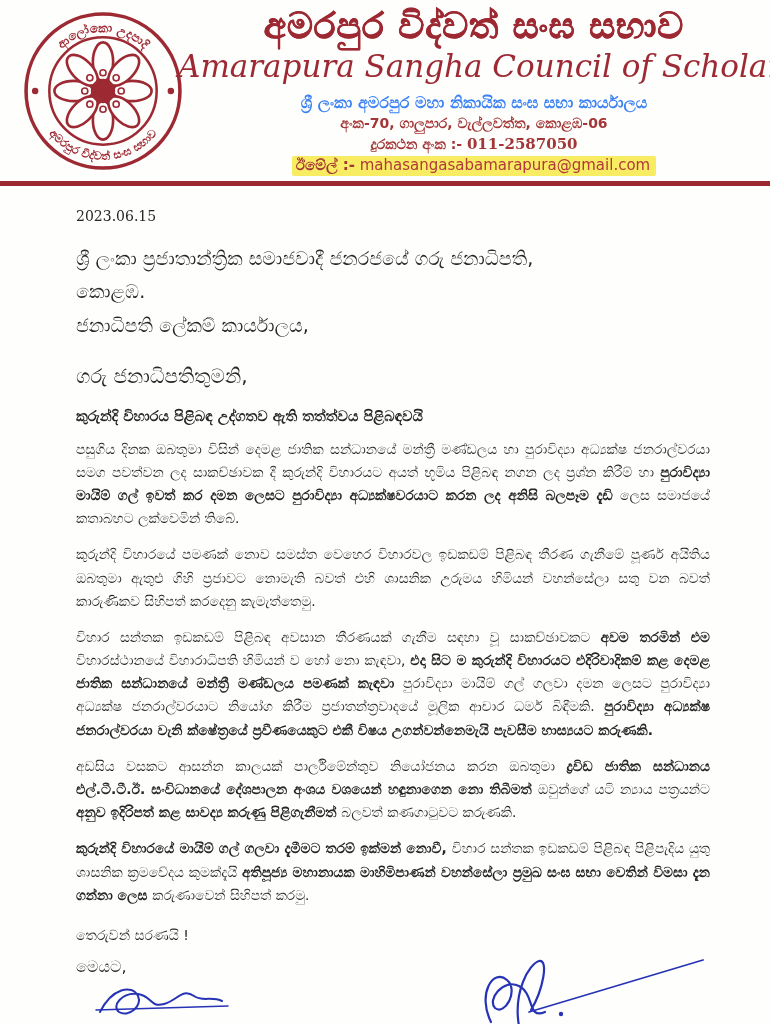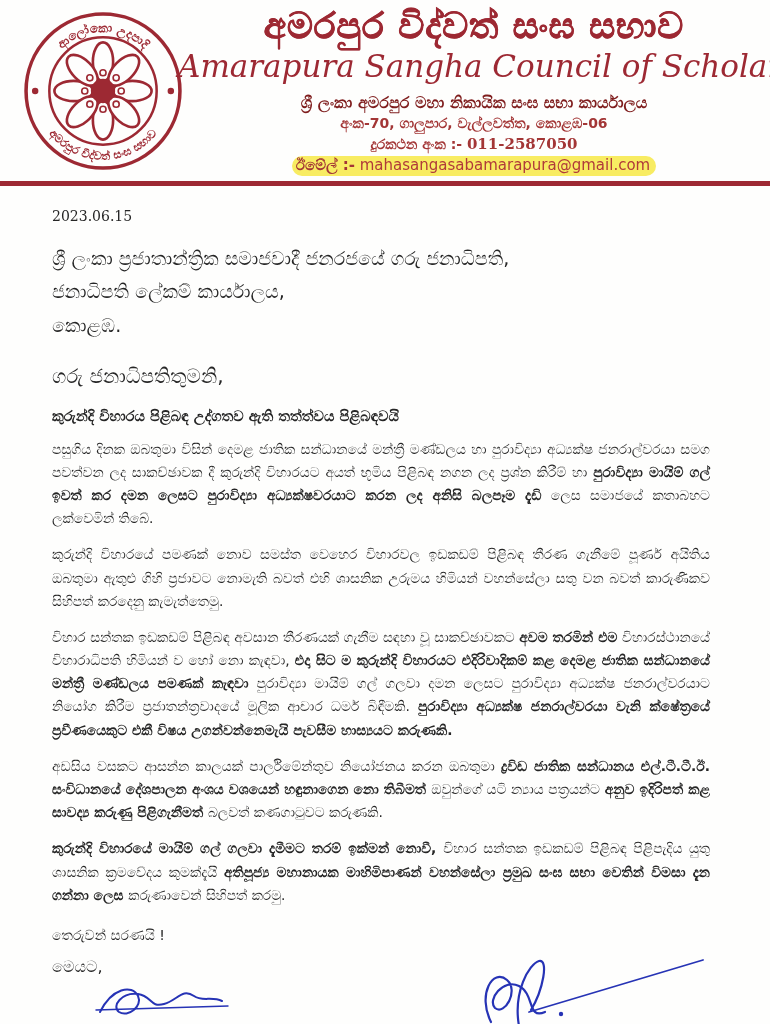--- a/index.html
+++ b/index.html
@@ -14,31 +14,31 @@
   .logo { position:absolute; left:22px; top:10px; width:162px; height:162px; }
   .head-text { margin-left:178px; text-align:center; padding-top:4px; }
   .title-si {
     font-size:36px; font-weight:bold; color:#9d2933; letter-spacing:1px;
     line-height:1.2; -webkit-text-stroke:.5px #9d2933;
   }
   .title-en {
     font-family:"DejaVu Serif", serif; font-style:italic;
     font-size:31px; color:#9d2933; line-height:1.15; margin-top:2px; white-space:nowrap;
   }
-  .office-line { font-size:16px; font-weight:bold; color:#7f1d1d; margin-top:8px; }
+  .office-line { font-size:16px; font-weight:bold; color:#3b82f6; margin-top:8px; }
   .addr-line   { font-size:14px; font-weight:bold; color:#a33636; margin-top:3px; }
   .phone-line  { font-size:14px; font-weight:bold; color:#a33636; margin-top:3px;text-align:center; }
   .phone-num   { font-family:"DejaVu Serif", serif; font-size:15px; }
   .email-line  { font-size:15px; margin-top:3px; }
-  .email-hl    { background:#f8ec62; padding:0 6px 2px 4px; border-radius:10px; }
+  .email-hl    { background:#f8ec62; padding:0 6px 2px 4px; border-radius:2px; }
   .email-label { font-weight:bold; color:#a33636; }
   .email-addr  { color:#b03a3a; }
   .divider { height:5px; border-top:2px solid #9d2933; border-bottom:3px solid #9d2933; margin-top:7px; }
   
-  .letter { padding:16px 60px 0 52px; }
+  .letter { padding:16px 60px 0 76px; }
   .date { font-family:"DejaVu Serif", serif; font-size:14px; margin-bottom:18px; }
   .recipient div { font-size:19px; line-height:1.75; }
   .salutation { font-size:20px; margin-top:22px; }
   .subject { font-size:14.5px; font-weight:bold; margin-top:20px; }
   .para { font-size:13.8px; line-height:1.68; text-align:justify; margin-top:13px; }
   .b { font-weight:bold; }
   .closing { font-size:14px; margin-top:20px; }
   .signoff { font-size:16px; margin-top:13px; }
   
   .footer { display:flex; padding:0 30px 0 60px; margin-top:2px; }
@@ -112,22 +112,22 @@
       </div>
     </div>
     <div class="divider"></div>
   </div>
 
   <div class="letter">
     <div class="date">2023.06.15</div>
 
     <div class="recipient">
       <div>ශ්‍රී ලංකා ප්‍රජාතාන්ත්‍රික සමාජවාදී ජනරජයේ ගරු ජනාධිපති,</div>
+      <div>කොළඹ.</div>
       <div>ජනාධිපති ලේකම් කාර්යාලය,</div>
-      <div>කොළඹ.</div>
     </div>
 
     <div class="salutation">ගරු ජනාධිපතිතුමනි,</div>
     <div class="subject">කුරුන්දි විහාරය පිළිබඳ උද්ගතව ඇති තත්ත්වය පිළිබඳවයි</div>
 
     <div id="letter-paragraphs">
         <p class="para"><span>පසුගිය දිනක ඔබතුමා විසින් දෙමළ ජාතික සන්ධානයේ මන්ත්‍රී මණ්ඩලය හා පුරාවිද්‍යා අධ්‍යක්ෂ ජනරාල්වරයා සමග පවත්වන ලද සාකච්ඡාවක දී කුරුන්දි විහාරයට අයත් භූමිය පිළිබඳ නගන ලද ප්‍රශ්න කිරීම් හා </span><span class="b">පුරාවිද්‍යා මායිම් ගල් ඉවත් කර දමන ලෙසට පුරාවිද්‍යා අධ්‍යක්ෂවරයාට කරන ලද අනිසි බලපෑම දැඩි</span><span> ලෙස සමාජයේ කතාබහට ලක්වෙමින් තිබේ.</span></p>
         <p class="para"><span>කුරුන්දි විහාරයේ පමණක් නොව සමස්ත වෙහෙර විහාරවල ඉඩකඩම් පිළිබඳ තීරණ ගැනීමේ පූර්ණ අයිතිය ඔබතුමා ඇතුළු ගිහි ප්‍රජාවට නොමැති බවත් එහි ශාසනික උරුමය හිමියන් වහන්සේලා සතු වන බවත් කාරුණිකව සිහිපත් කරදෙනු කැමැත්තෙමු.</span></p>
         <p class="para"><span>විහාර සන්තක ඉඩකඩම් පිළිබඳ අවසාන තීරණයක් ගැනීම සඳහා වූ සාකච්ඡාවකට </span><span class="b">අවම තරමින් එම</span><span> විහාරස්ථානයේ විහාරාධිපති හිමියන් ව හෝ නො කැඳවා, </span><span class="b">එදා සිට ම කුරුන්දි විහාරයට එදිරිවාදිකම් කළ දෙමළ ජාතික සන්ධානයේ මන්ත්‍රී මණ්ඩලය පමණක් කැඳවා</span><span> පුරාවිද්‍යා මායිම් ගල් ගලවා දමන ලෙසට පුරාවිද්‍යා අධ්‍යක්ෂ ජනරාල්වරයාට නියෝග කිරීම ප්‍රජාතන්ත්‍රවාදයේ මූලික ආචාර ධර්ම බිඳීමකි. </span><span class="b">පුරාවිද්‍යා අධ්‍යක්ෂ ජනරාල්වරයා වැනි ක්ෂේත්‍රයේ ප්‍රවීණයෙකුට එකී විෂය උගන්වන්නෙමැයි පැවසීම හාස්‍යයට කරුණකි.</span></p>
         <p class="para"><span>අඩසිය වසකට ආසන්න කාලයක් පාර්ලිමේන්තුව නියෝජනය කරන ඔබතුමා </span><span class="b">ද්‍රවිඩ ජාතික සන්ධානය එල්.ටී.ටී.ඊ. සංවිධානයේ දේශපාලන අංශය වශයෙන් හඳුනාගෙන නො තිබීමත් </span><span>ඔවුන්ගේ යටි න්‍යාය පත්‍රයන්ට </span><span class="b">අනුව ඉදිරිපත් කළ සාවද්‍ය කරුණු පිළිගැනීමත් </span><span>බලවත් කණගාටුවට කරුණකි.</span></p>

